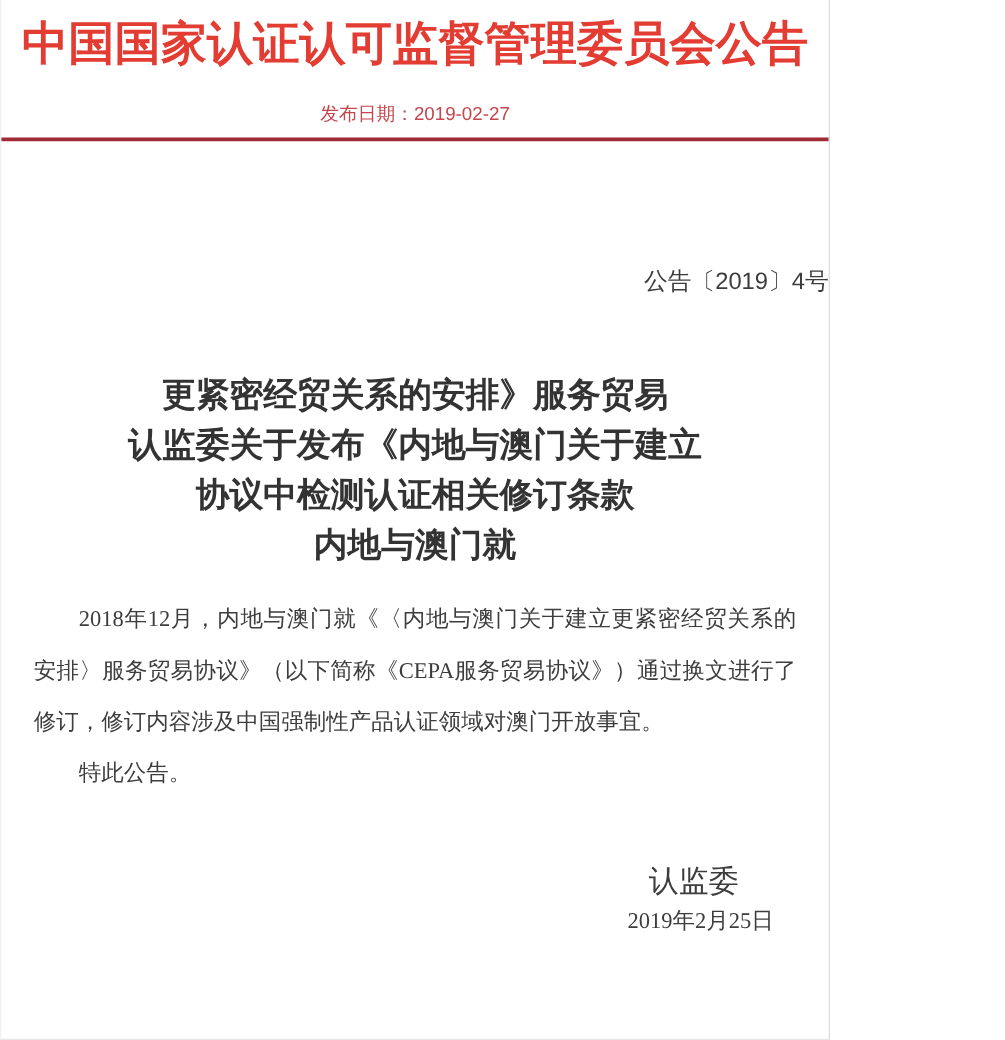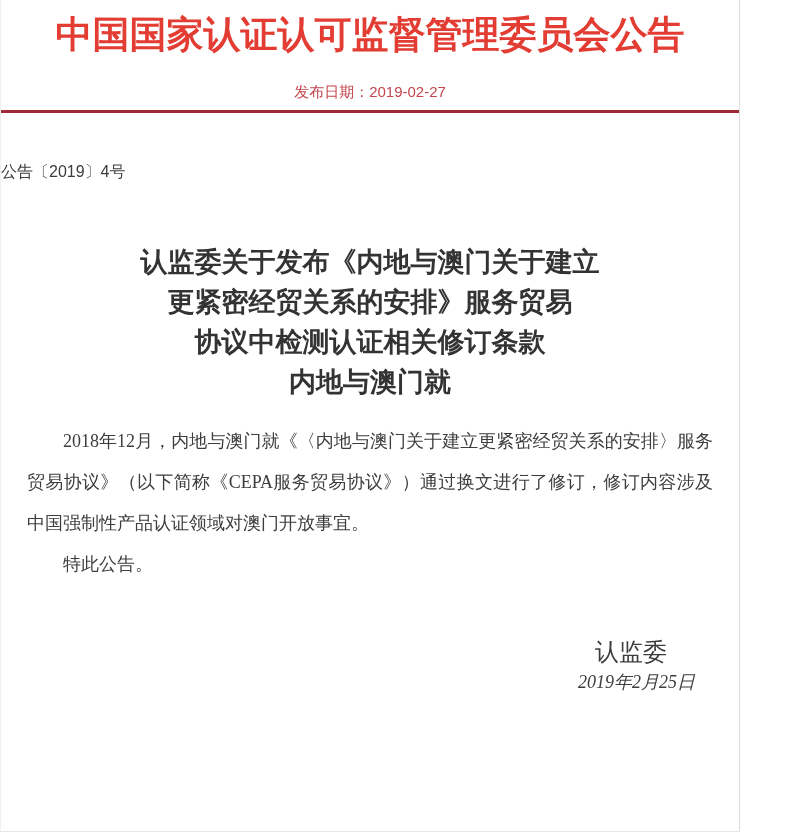--- a/index.html
+++ b/index.html
@@ -2,21 +2,21 @@
 <html><head>
 <meta charset="utf-8">
 <style>
   html, body {
     margin: 0;
     padding: 0;
     background: #ffffff;
   }
   .page {
     position: relative;
-    width: 740px;
+    width: 664px;
     height: 832px;
     margin: 0;
     background: #ffffff;
     box-sizing: border-box;
     border-left: 1px solid #f0f0f0;
     border-right: 1px solid #dcdcdc;
     border-bottom: 1px solid #e6e6e6;
     overflow: hidden;
     font-family: "Liberation Sans", sans-serif;
   }
@@ -38,23 +38,23 @@
     font-family: "Liberation Sans", sans-serif;
   }
   .red-rule {
     margin-top: 8px;
     height: 3px;
     width: 100%;
     background: #9e2b35;
     border: none;
   }
   .doc-number {
-    margin-top: 46px;
-    text-align: left;
-    font-size: 16px;
+    margin-top: 100px;
+    text-align: right;
+    font-size: 19px;
     line-height: 26px;
     color: #3c3c3c;
     font-family: "Liberation Sans", sans-serif;
   }
   .doc-title {
     margin: 57px 0 0 0;
     text-align: center;
     font-size: 27px;
     font-weight: 700;
     line-height: 40px;
@@ -85,21 +85,20 @@
   .signer {
     font-size: 24px;
     line-height: 20px;
     padding-right: 30px;
   }
   .sig-date {
     margin-top: 10px;
     font-size: 18px;
     line-height: 20px;
     padding-right: 2px;
-    font-style: italic;
   }
 </style>
 </head>
 <body>
 
 <div class="page">
 
   <header>
     <h1 class="main-title">中国国家认证认可监督管理委员会公告</h1>
 
@@ -108,22 +107,22 @@
     </div>
 
     <div class="red-rule"></div>
   </header>
 
   <main>
 
     <div class="doc-number">公告〔2019〕4号</div>
 
     <h2 class="doc-title">
+      <span class="line">更紧密经贸关系的安排》服务贸易</span>
       <span class="line">认监委关于发布《内地与澳门关于建立</span>
-      <span class="line">更紧密经贸关系的安排》服务贸易</span>
       <span class="line">协议中检测认证相关修订条款</span>
       <span class="line">内地与澳门就</span>
     </h2>
 
     <div class="body-text">
       <p class="para">2018年12月，内地与澳门就《〈内地与澳门关于建立更紧密经贸关系的安排〉服务贸易协议》（以下简称《CEPA服务贸易协议》）通过换文进行了修订，修订内容涉及中国强制性产品认证领域对澳门开放事宜。</p>
       <p class="para">特此公告。</p>
     </div>
 
     <div class="signature">

